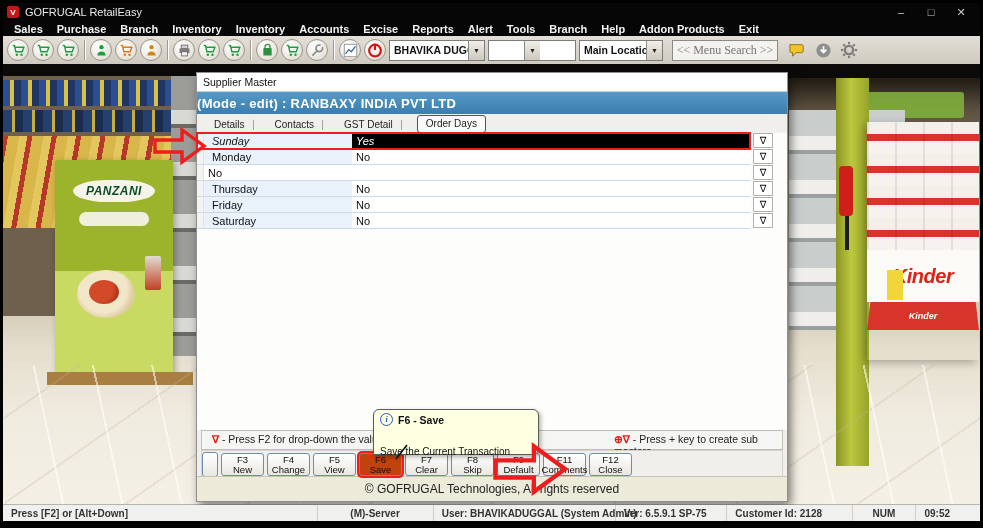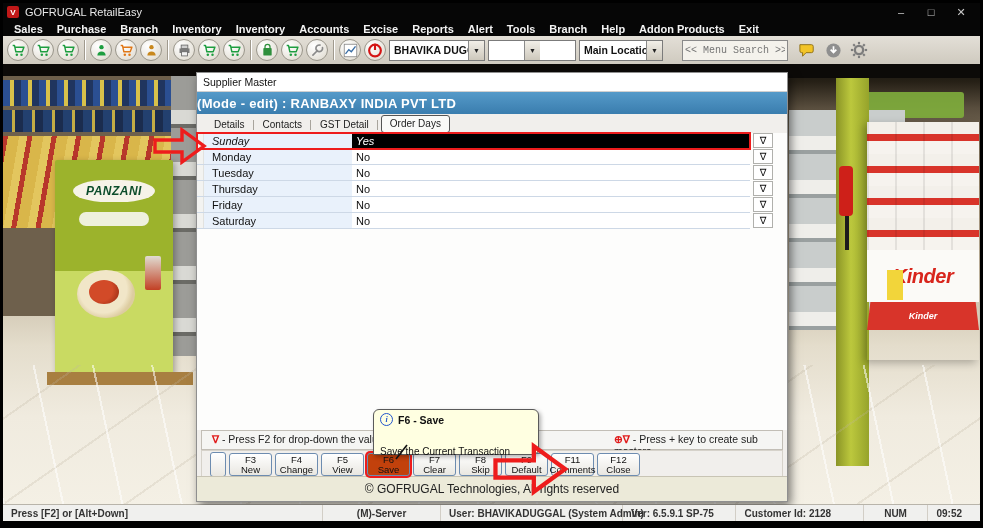--- a/index.html
+++ b/index.html
@@ -25,21 +25,21 @@
   .tb-btn{width:22px;height:22px;border-radius:50%;background:radial-gradient(circle at 35% 30%,#ffffff,#ddd8cc);
           border:1px solid #9a968b;display:flex;align-items:center;justify-content:center;padding:0;}
   .tb-sep{width:1px;height:20px;background:#a09a8e;margin:0 2px;box-shadow:1px 0 0 #fff;}
   .combo{height:19px;background:#fff;border:1px solid #7b7b7b;display:flex;align-items:center;font-size:10.5px;
          font-weight:bold;color:#111;}
   .combo .val{padding:0 4px;white-space:nowrap;overflow:hidden;flex:1;}
   .combo .dd{width:15px;height:100%;background:linear-gradient(#f2efe8,#cdc8bc);border-left:1px solid #8a8a8a;
              display:flex;align-items:center;justify-content:center;font-size:7px;color:#222;}
   .combo.c1{width:94px;} .combo.c2{width:86px;flex-direction:column;} .combo.c3{width:82px;}
   .search-box{width:100px;height:17px;border:1px solid #8a8a8a;background:#f4f2ec;color:#8a8a8a;
-              font-size:10px;text-align:center;font-family:Liberation Mono, monospace;margin-left:16px;}
+              font-size:12px;text-align:center;font-family:Liberation Serif, serif;margin-left:6px;}
   .tb-flat{width:24px;height:24px;border:none;background:transparent;display:flex;align-items:center;justify-content:center;padding:0;}
 
   
   .desktop{position:absolute;top:61px;left:0;right:0;bottom:16px;overflow:hidden;
            background:linear-gradient(180deg,#151310 0%,#262016 4%,#594e3e 10%,#7d705b 18%,
                       #a09076 30%,#c6bAA4 48%,#e4ddcc 64%,#f0ebdf 80%,#f4f0e5 100%);}
   .ceiling{position:absolute;left:0;top:0;right:0;height:14px;background:#0c0a08;}
   .shelf-left{position:absolute;left:0;top:12px;width:196px;height:240px;background:#6e604c;}
   .strip1{position:absolute;left:0;top:4px;width:196px;height:26px;
           background:repeating-linear-gradient(90deg,#2b4f92 0 7px,#d8c14a 7px 11px,#20355f 11px 18px);}
@@ -83,21 +83,21 @@
                  repeating-linear-gradient(-35deg,rgba(190,180,160,.25) 0 2px,transparent 2px 70px);}
 
   
   .dialog{position:absolute;left:193px;top:69px;width:590px;height:428px;background:#f1efec;
           border:1px solid #8f8f8f;box-shadow:3px 4px 9px rgba(0,0,0,.5);z-index:5;}
   .dlg-title{height:18px;background:#fff;border-bottom:1px solid #d0d0d0;display:flex;align-items:center;
              padding-left:6px;font-size:10.5px;color:#111;}
   .dlg-header{height:22px;background:linear-gradient(#559ac9,#3a7dae);color:#fff;display:flex;align-items:center;
               padding-left:0;font-size:13px;font-weight:bold;letter-spacing:.3px;}
   .tabstrip{height:19px;background:#f1efec;border-bottom:1px solid #d8d5cf;display:flex;align-items:flex-end;
-            padding-left:8px;gap:0;}
+            padding-left:8px;gap:12px;}
   .tab{font-size:10px;color:#222;padding:2px 9px 3px;position:relative;}
   .tab:not(.active)::after{content:"";position:absolute;right:0;top:3px;bottom:3px;width:1px;background:#a8a49c;}
   .tab.active{border:1px solid #555;border-radius:3px;background:#fafaf8;margin:0 3px;padding:2px 8px 3px;}
   .dlg-body{position:absolute;left:0;top:60px;right:0;bottom:71px;background:#fdfdfc;}
   .od-row{display:flex;align-items:stretch;height:16px;font-size:11px;}
   .od-main{display:flex;flex:1;border-bottom:1px solid #cdd8e6;}
   .od-main.annot{outline:2px solid #ee1c1c;outline-offset:-1px;z-index:2;font-style:italic;}
   .od-gutter{width:6px;background:#f3f3f1;border-right:1px solid #e2e2df;}
   .od-label{width:140px;background:#e9f1fb;color:#111;display:flex;align-items:center;padding-left:8px;}
   .od-value{flex:1;background:#fff;color:#111;display:flex;align-items:center;padding-left:4px;}
@@ -112,40 +112,40 @@
   .hint-right{position:absolute;left:412px;top:2px;}
   .tooltip{position:absolute;left:176px;top:336px;width:152px;height:38px;background:#ffffe1;
            border:1px solid #5a5a5a;border-radius:6px 6px 6px 0;box-shadow:2px 2px 4px rgba(0,0,0,.3);
            z-index:30;padding:3px 6px;}
   .tt-row1{display:flex;align-items:center;gap:5px;font-size:10.5px;font-weight:bold;color:#111;}
   .tt-info{width:11px;height:11px;border:1.4px solid #2255cc;border-radius:50%;color:#2255cc;
            font-size:8px;font-weight:bold;font-family:"Liberation Serif",serif;font-style:italic;
            display:flex;align-items:center;justify-content:center;flex:0 0 auto;}
   .tt-row2{font-size:10px;color:#111;margin-top:20px;}
   .fnbar{position:absolute;left:4px;right:4px;top:377px;height:27px;background:#f1efec;border:1px solid #d6d2ca;
-         display:flex;align-items:center;padding-left:8px;gap:3px;}
+         display:flex;align-items:center;gap:3px;}
   .fn-blank{width:14px;height:23px;border:1px solid #6d8cb0;border-radius:3px;background:linear-gradient(#fff,#e9e7e1);}
   .fn-btn{width:43px;height:23px;border:1px solid #6d8cb0;border-radius:3px;background:linear-gradient(#ffffff,#e9e7e1);
           font-size:9.5px;color:#111;display:flex;flex-direction:column;align-items:center;justify-content:center;
           line-height:10px;padding:0;font-family:"Liberation Sans",sans-serif;}
   .fn-btn.hl{background:#c2410c;box-shadow:0 0 0 2px #ee1c1c;position:relative;z-index:6;}
   .dlg-footer{position:absolute;left:0;right:0;bottom:0;height:24px;background:#ecead9;border-top:1px solid #c8c4b4;
               display:flex;align-items:center;justify-content:center;font-size:12px;color:#222;}
 
   
   .annot-arrow{position:absolute;z-index:40;}
   .cursor-line{position:absolute;z-index:41;}
 
   
   .statusbar{position:absolute;left:0;right:0;bottom:0;height:16px;background:#f0f0ee;border-top:1px solid #b8b4aa;
              display:flex;align-items:center;font-size:10px;font-weight:bold;color:#333;}
   .sb-seg{padding:0 8px;white-space:nowrap;border-right:1px solid #d2cec6;height:100%;display:flex;align-items:center;}
   .sb-hint{width:330px;} .sb-server{width:110px;justify-content:center;} .sb-user{width:165px;}
   .sb-ver{width:105px;} .sb-cust{width:120px;} .sb-num{width:52px;justify-content:center;}
-  .sb-time{flex:1;justify-content:flex-end;border-right:none;padding-right:18px;}
+  .sb-time{flex:1;justify-content:flex-end;border-right:none;padding-right:30px;}
 </style>
 </head>
 <body>
 
 <div id="app">
   <div id="win">
 
     <div class="titlebar">
       <span class="app-icon">V</span>
       <span>GOFRUGAL RetailEasy</span>
@@ -377,21 +377,20 @@
                 <div class="od-main">
                   <div class="od-gutter"></div>
                   <div class="od-label">Monday</div>
                   <div class="od-value">No</div>
                 </div>
                 <div class="od-arrow">∇</div>
               </div>
               <div class="od-row">
                 <div class="od-main">
                   <div class="od-gutter"></div>
-                  <div class="od-label">Tuesday</div>
                   <div class="od-value">No</div>
                 </div>
                 <div class="od-arrow">∇</div>
               </div>
               <div class="od-row">
                 <div class="od-main">
                   <div class="od-gutter"></div>
                   <div class="od-label">Thursday</div>
                   <div class="od-value">No</div>
                 </div>

